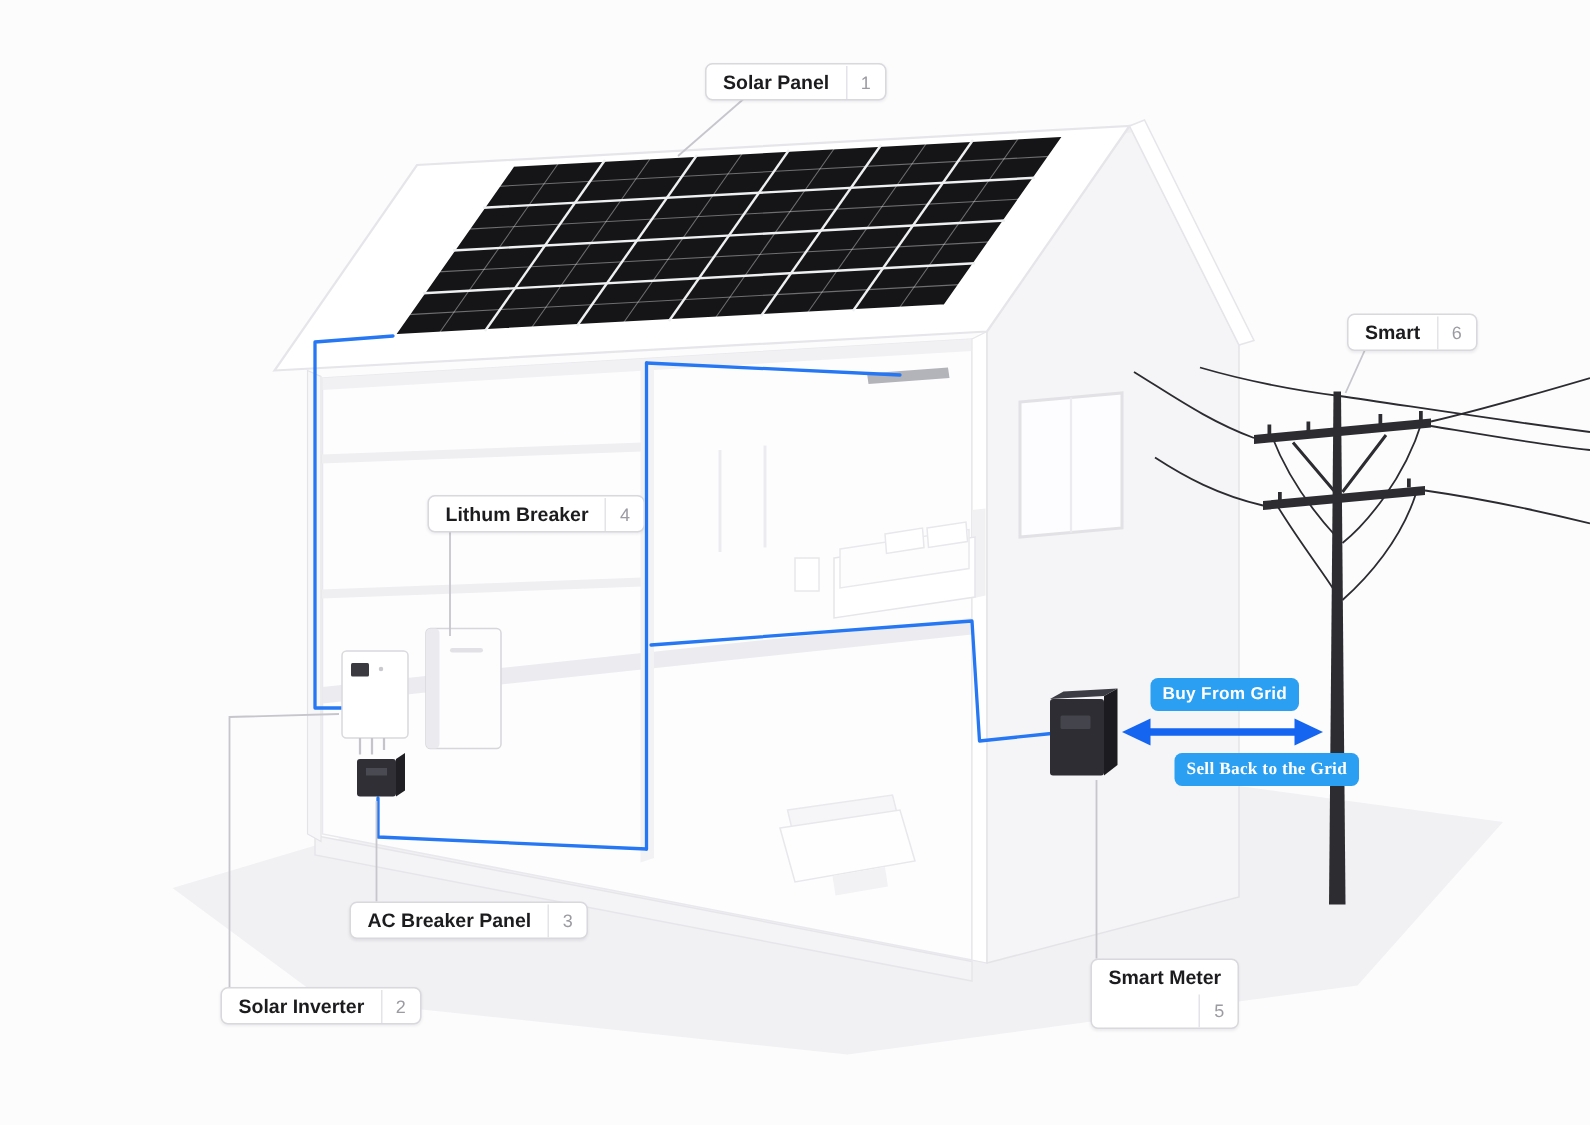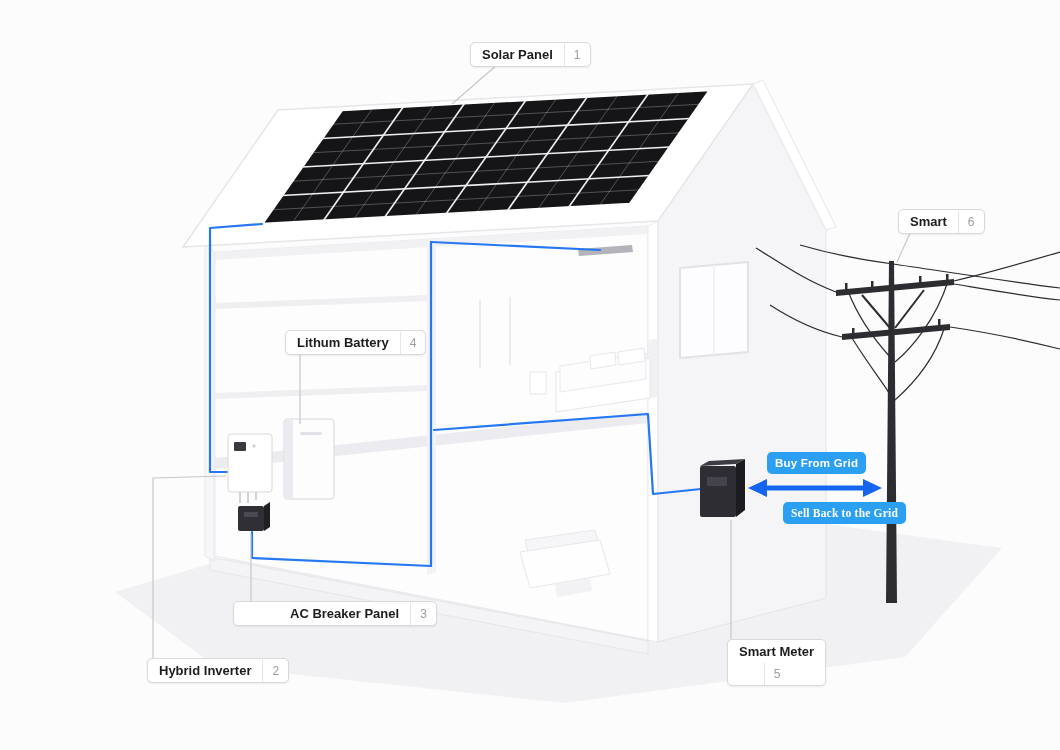--- a/index.html
+++ b/index.html
@@ -7,21 +7,21 @@
     position:relative;
     width:1060px;height:750px;
     background:#fcfcfd;
     overflow:hidden;
     font-family:"Liberation Sans", sans-serif;
   }
   #scene{position:absolute;left:0;top:0;width:1060px;height:750px;}
   .label{
     position:absolute;
     display:inline-flex;
-    align-items:center;
+    align-items:flex-end;
     background:#ffffff;
     border:1px solid #d8d8dd;
     border-radius:5px;
     box-shadow:0 1px 2px rgba(20,20,30,.07);
     font-weight:700;
     font-size:13px;
     color:#1c1c1f;
     white-space:nowrap;
     z-index:3;
   }
@@ -44,21 +44,21 @@
     padding:5px 8px;
     border-radius:5px;
     white-space:nowrap;
     z-index:3;
   }
   #badge-buy{left:767px;top:452px;}
   #badge-sell{left:783px;top:502px;font-family:Liberation Serif, serif;}
   #label-solar{left:470px;top:42px;}
   #label-grid{left:898px;top:209px;}
   #label-battery{left:285px;top:330px;}
-  #label-breaker{left:233px;top:601px;padding-left:45px;}
+  #label-breaker{left:233px;top:601px;}
   #label-inverter{left:147px;top:658px;}
   #label-meter{left:727px;top:639px;flex-direction:column;}
 </style>
 </head>
 <body>
 
 <div id="stage">
 
   <svg id="scene" viewBox="0 0 1060 750">
 
@@ -227,31 +227,31 @@
     <span class="label-text">Solar Panel</span>
     <span class="label-num">1</span>
   </div>
 
   <div class="label" id="label-grid">
     <span class="label-text">Smart</span>
     <span class="label-num">6</span>
   </div>
 
   <div class="label" id="label-battery">
-    <span class="label-text">Lithum Battery</span>
+    <span class="label-text">Lithum Breaker</span>
     <span class="label-num">4</span>
   </div>
 
   <div class="label" id="label-breaker">
     <span class="label-text">AC Breaker Panel</span>
     <span class="label-num">3</span>
   </div>
 
   <div class="label" id="label-inverter">
-    <span class="label-text">Hybrid Inverter</span>
+    <span class="label-text">Solar Inverter</span>
     <span class="label-num">2</span>
   </div>
 
   <div class="label" id="label-meter">
     <span class="label-text">Smart Meter</span>
     <span class="label-num">5</span>
   </div>
 
   <div class="badge" id="badge-buy">Buy From Grid</div>
   <div class="badge" id="badge-sell">Sell Back to the Grid</div>

